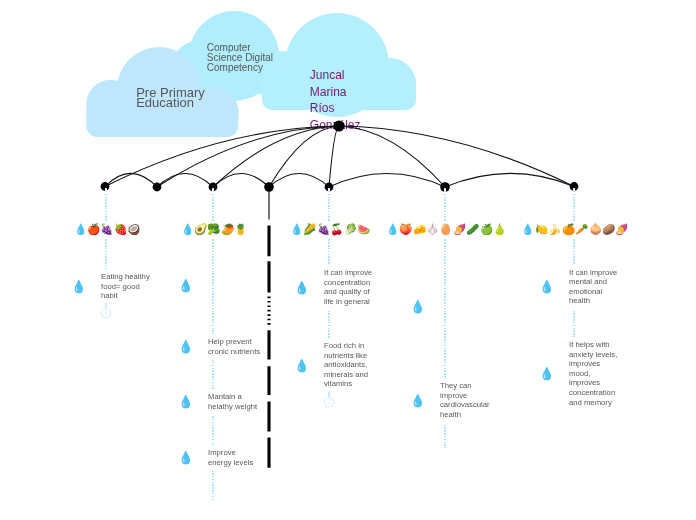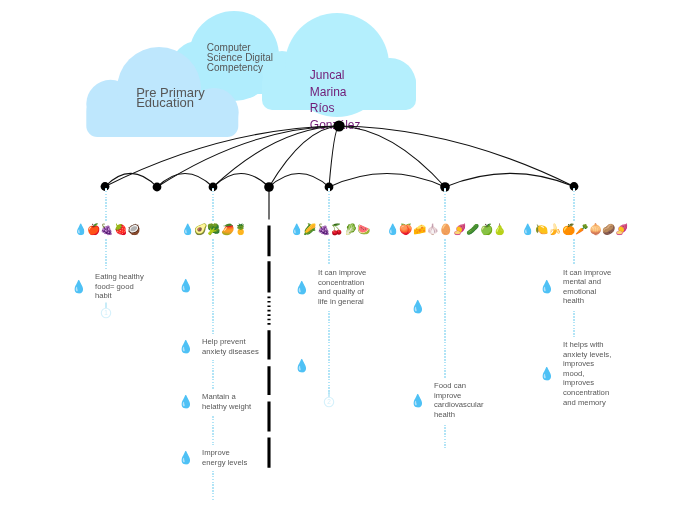--- a/index.html
+++ b/index.html
@@ -10,21 +10,21 @@
   .cloud-text{position:absolute;color:#565656;white-space:pre-line;}
   .emoji-row{position:absolute;white-space:nowrap;transform:translateX(-50%);
      font-size:10.8px;line-height:13px;background:#fff;padding:1px 0 2px 0;
      font-family:"Noto Color Emoji","DejaVu Sans",sans-serif;}
   .dotline{position:absolute;width:2px;
      background-image:repeating-linear-gradient(180deg,
         #b2e4f6 0px,#b2e4f6 1.5px,#ffffff 1.5px,#ffffff 2.85px);}
   .note{position:absolute;}
   .note .drop{position:absolute;left:0;font-size:12.5px;line-height:12px;
      font-family:"Noto Color Emoji","DejaVu Sans",sans-serif;}
-  .note .txt{margin-left:24px;color:#585858;white-space:pre-line;
+  .note .txt{margin-left:30px;color:#585858;white-space:pre-line;
      font-size:7.7px;line-height:9.6px;background:#fff;
      padding:3px 2px 4px 0;}
 </style>
 </head>
 <body>
 
 <div id="stage">
 
   <svg class="layer" width="696" height="520" viewBox="0 0 696 520">
     <g fill="#b0edfd">
@@ -102,21 +102,21 @@
       </div>
       <div class="col">
         <div class="dotline" style="left: 212.25px; top: 188px; height: 312px;"></div>
         <div class="emoji-row" style="left: 214.5px; top: 221.5px;">💧🥑🥦🥭🍍</div>
         <div class="note" style="left: 178px; top: 268px;">
           <span class="drop" style="top: 12px;">💧</span>
         </div>
         <div class="note" style="left: 178px; top: 334px;">
           <span class="drop" style="top: 7.2px;">💧</span>
           <div class="txt">Help prevent
-anxiety diseases</div>
+cronic nutrients</div>
         </div>
         <div class="note" style="left: 178px; top: 389px;">
           <span class="drop" style="top: 7.2px;">💧</span>
           <div class="txt">Mantain a
 helathy weight</div>
         </div>
         <div class="note" style="left: 178px; top: 445px;">
           <span class="drop" style="top: 7.2px;">💧</span>
           <div class="txt">Improve
 energy levels</div>
@@ -127,31 +127,36 @@
         <div class="emoji-row" style="left: 330.5px; top: 221.5px;">💧🌽🍇🍒🥬🍉</div>
         <div class="note" style="left: 294px; top: 265px;">
           <span class="drop" style="top: 16.8px;">💧</span>
           <div class="txt">It can improve
 concentration
 and quality of
 life in general</div>
         </div>
         <div class="note" style="left: 294px; top: 338px;">
           <span class="drop" style="top: 21.6px;">💧</span>
+          <div class="txt">Food rich in
+nutrients like
+antioxidants,
+minerals and
+vitamins</div>
         </div>
       </div>
       <div class="col">
         <div class="dotline" style="left: 444.25px; top: 188px; height: 260px;"></div>
         <div class="emoji-row" style="left: 446.5px; top: 221.5px;">💧🍑🧀🧄🥚🍠🥒🍏🍐</div>
         <div class="note" style="left: 410px; top: 265px;">
           <span class="drop" style="top: 36px;">💧</span>
         </div>
         <div class="note" style="left: 410px; top: 378px;">
           <span class="drop" style="top: 16.8px;">💧</span>
-          <div class="txt">Food can
+          <div class="txt">They can
 improve
 cardiovascular
 health</div>
         </div>
       </div>
       <div class="col">
         <div class="dotline" style="left: 573.25px; top: 188px; height: 149px;"></div>
         <div class="emoji-row" style="left: 575.5px; top: 221.5px;">💧🍋🍌🍊🥕🧅🥔🍠</div>
         <div class="note" style="left: 539px; top: 264.5px;">
           <span class="drop" style="top: 16.8px;">💧</span>

